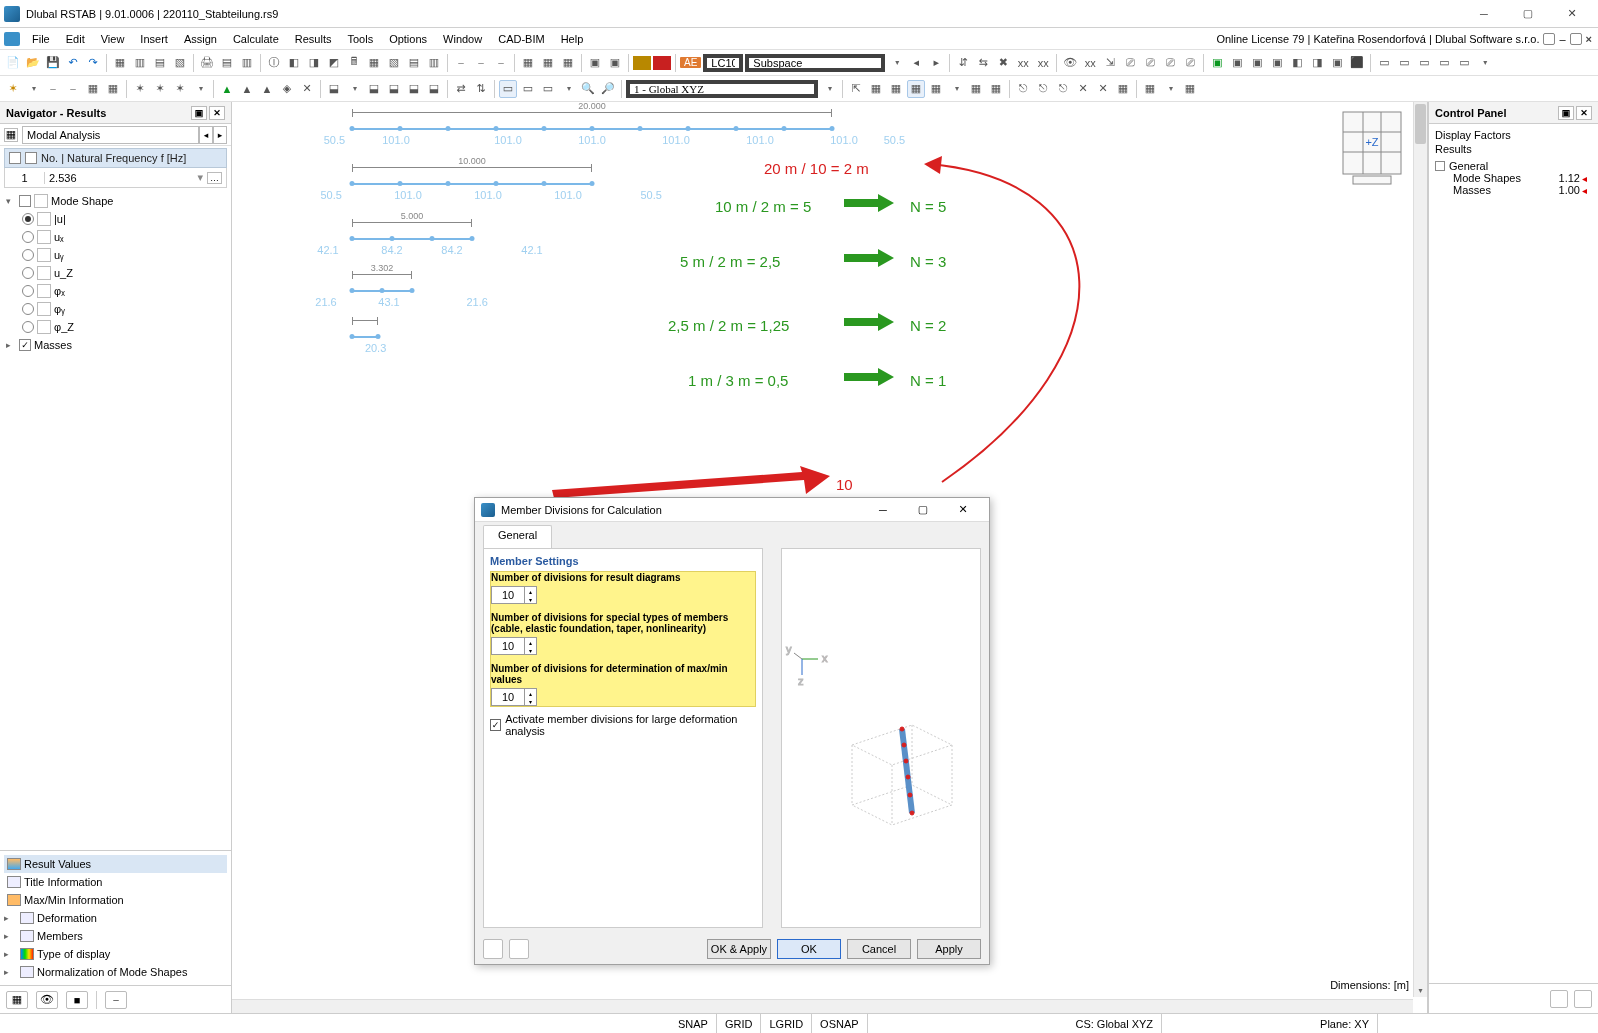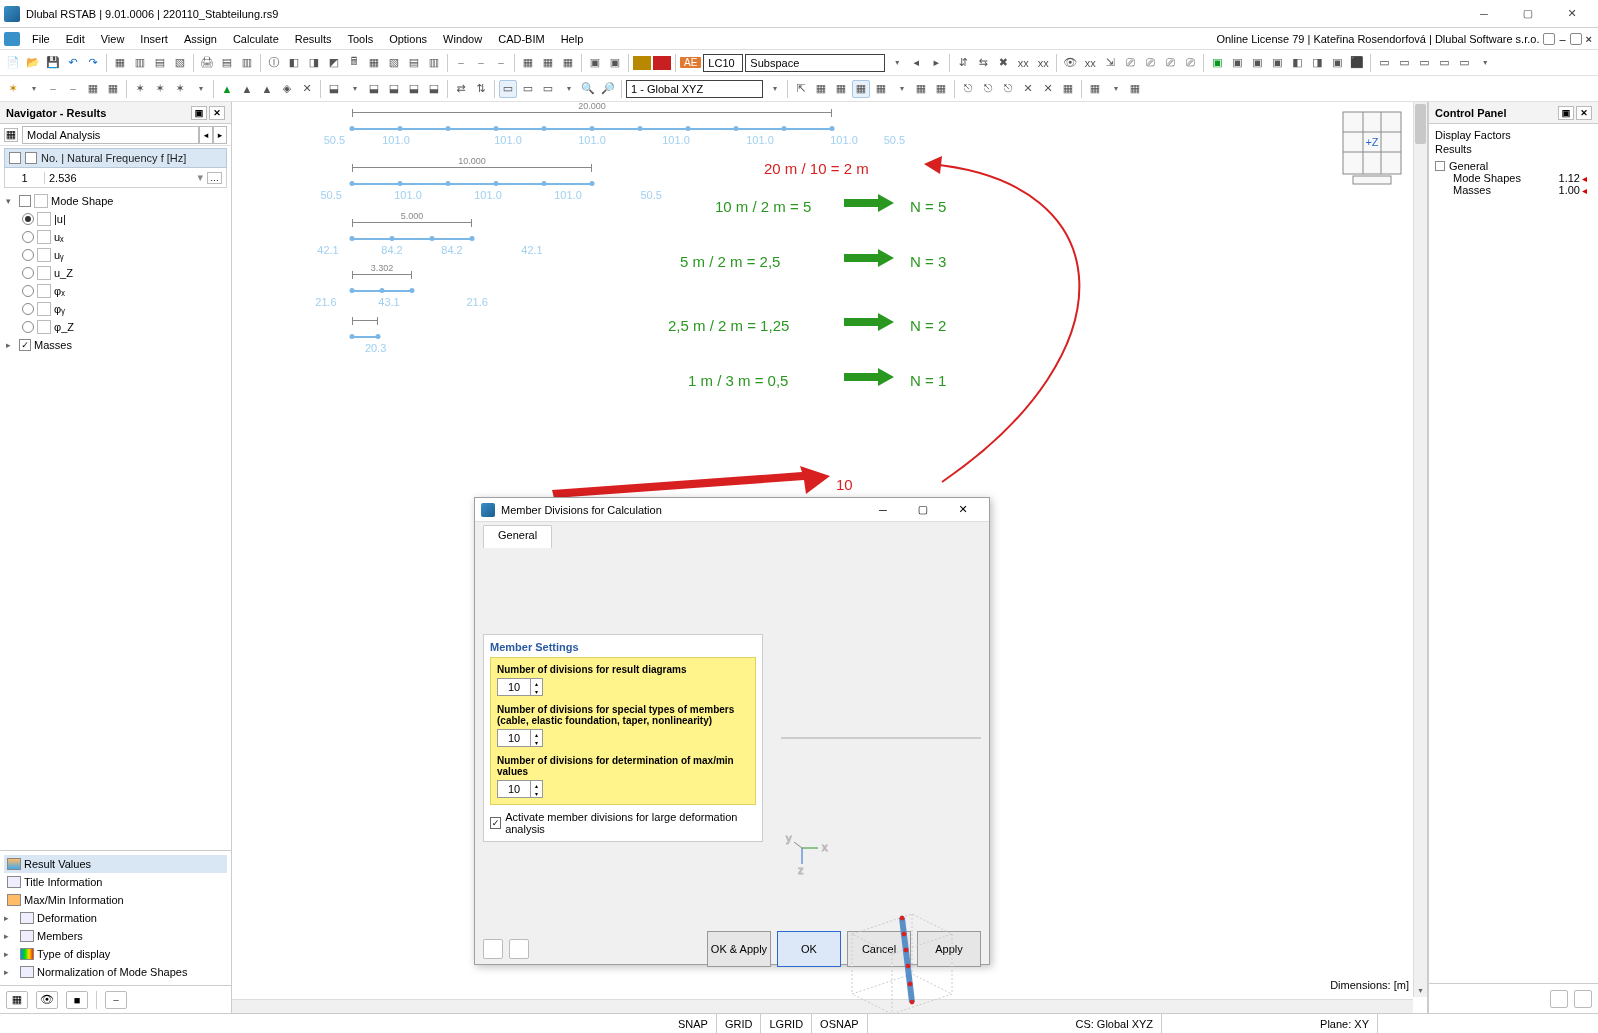--- a/index.html
+++ b/index.html
@@ -20,21 +20,21 @@
   .menubar .rinfo { margin-left: auto; display: flex; align-items: center; gap: 4px; padding-right: 4px; }
   .menubar .rinfo .gear, .menubar .rinfo .sq { width: 12px; height: 12px; border:1px solid #888; border-radius:2px; }
   .menubar .rinfo .x { font-weight:bold; color:#444; }
 
   
   .toolbar-row { display: flex; align-items: center; gap: 2px; padding: 2px 4px; border-bottom: 1px solid #e0e0e0; flex-wrap: nowrap; height: 26px; }
   .tb-btn { width: 18px; height: 18px; border: 1px solid transparent; border-radius: 2px; display:inline-flex;align-items:center;justify-content:center; color:#555; }
   .tb-sep { width:1px; height:18px; background:#ccc; margin:0 2px; }
   .tb-color { width:18px;height:14px; }
   .tb-label-box { background:#e07a31; color:#fff; padding:0 4px; font-size:10px; border-radius:1px;}
-  .tb-input { height:18px; border:1px solid #404040; padding:0 4px; background:#fff; }
+  .tb-input { height:18px; border:4px solid #404040; padding:0 4px; background:#fff; }
   .tb-dd::after { content:"▾"; font-size:8px; margin-left:2px; color:#666; }
   svg { display:block; }
 
   
   .main { flex:1; display:flex; min-height:0; }
 
   
   .navigator { width:232px; border-right:1px solid #ccc; display:flex; flex-direction:column; background:#fff; }
   .panel-header { height:22px; background:#f3f3f3; border-bottom:1px solid #ccc; display:flex; align-items:center; padding:0 6px; font-weight:bold; }
   .panel-header .phbtns { margin-left:auto; display:flex; gap:0; }
@@ -92,36 +92,36 @@
   .axes-cube { position:absolute; right:20px; top:6px; width:70px; height:78px;}
 
   
   .dialog { position:absolute; left:242px; top:395px; width:516px; height:468px; border:1px solid #a0a0a0; background:#f0f0f0; box-shadow:2px 2px 8px rgba(0,0,0,0.25); display:flex; flex-direction:column;}
   .dialog .d-title{ height:24px; display:flex; align-items:center; padding:0 6px; background:#fff; border-bottom:1px solid #ddd;}
   .dialog .d-title .logo{ width:14px;height:14px; background:linear-gradient(135deg,#3a90c8,#1b5e8f); margin-right:6px; border-radius:2px;}
   .dialog .d-title .spacer{flex:1;}
   .dialog .d-title .wb{ width:40px;height:22px;display:flex;align-items:center;justify-content:center;}
   .dialog .d-tabs{ height:26px; display:flex; padding:3px 8px 0 8px; background:#f0f0f0;}
   .dialog .d-tab{ padding:3px 14px; background:#fff; border:1px solid #ccc; border-bottom:none; border-radius:2px 2px 0 0;}
-  .dialog .d-body{ flex:1; display:flex; gap:18px; padding:0 8px 6px 8px;align-items:center;}
+  .dialog .d-body{ flex:1; display:flex; gap:18px; padding:0 8px 6px 8px;}
   .dialog .d-left{ flex:1; background:#fff; border:1px solid #ccc; padding:6px;}
   .dialog .d-right{ width:200px; background:#fff; border:1px solid #ccc; position:relative;}
   .dialog .section-label{ color:#2a5aa0; font-weight:bold; margin-bottom:4px;}
-  .dialog .hl-box{ background:#fff48c; border:1px solid #e0d060; padding:6px; margin-bottom:6px;}
+  .dialog .hl-box{ background:#fff48c; border:1px solid #e0d060; margin-bottom:6px;}
   .dialog .field-label{ font-size:10px; font-weight:bold; margin-bottom:3px;}
   .dialog .spin{ display:inline-flex; align-items:center; border:1px solid #999; background:#fff;}
   .dialog .spin input{ width:32px; border:none; text-align:center; height:16px;}
   .dialog .spin .sbtns{ display:flex; flex-direction:column;}
   .dialog .spin .sbtns div{ width:12px;height:8px; font-size:6px; display:flex;align-items:center;justify-content:center; border-left:1px solid #999;}
   .dialog .cb-row{ display:flex; align-items:center; gap:4px; margin-top:4px;}
   .dialog .cb{ width:12px;height:12px;border:1px solid #666; background:#fff; display:flex;align-items:center;justify-content:center; font-size:9px;}
   .dialog .d-footer{ height:30px; display:flex; align-items:center; padding:0 8px; gap:6px;}
   .dialog .d-footer .fico{ width:20px;height:20px; border:1px solid #bbb; border-radius:2px; background:#fff;}
   .dialog .d-footer .spacer{flex:1;}
-  .dialog .d-footer button{ width:64px; height:36px; border:1px solid #999; background:#e6e6e6; }
+  .dialog .d-footer button{ width:64px; height:20px; border:1px solid #999; background:#e6e6e6; }
   .dialog .d-footer button.primary{ border-color:#2a6acc; background:#dce8f8;}
 
   
   .ctrlpanel { width:170px; border-left:1px solid #ccc; display:flex; flex-direction:column;}
   .cp-body{ padding:4px 6px; flex:1;}
   .cp-line{ padding:1px 0; }
   .cp-group{ display:flex; align-items:center; gap:4px; margin-top:4px;}
   .cp-group .box{ width:10px;height:10px;border:1px solid #888;}
   .cp-row{ display:flex; align-items:center; padding-left:18px;}
   .cp-row .val{ margin-left:auto; }
@@ -277,21 +277,21 @@
   <div class="tb-btn">⇄</div>
   <div class="tb-btn">⇅</div>
   <div class="tb-sep"></div>
   <div class="tb-btn" style="border:1px solid #a8c8e8;background:#e8f0fa">▭</div>
   <div class="tb-btn">▭</div>
   <div class="tb-btn">▭</div>
   <div class="tb-btn tb-dd"></div>
   <div class="tb-btn">🔍</div>
   <div class="tb-btn">🔎</div>
   <div class="tb-sep"></div>
-  <input class="tb-input" style="width: 137px;" value="1 - Global XYZ">
+  <input class="tb-input" style="width: 192px; font-family: Liberation Serif, serif;" value="1 - Global XYZ">
   <div class="tb-btn tb-dd"></div>
   <div class="tb-sep"></div>
   <div class="tb-btn">⇱</div>
   <div class="tb-btn">▦</div>
   <div class="tb-btn">▦</div>
   <div class="tb-btn" style="border:1px solid #a8c8e8;background:#e8f0fa">▦</div>
   <div class="tb-btn">▦</div>
   <div class="tb-btn tb-dd"></div>
   <div class="tb-btn">▦</div>
   <div class="tb-btn">▦</div>

